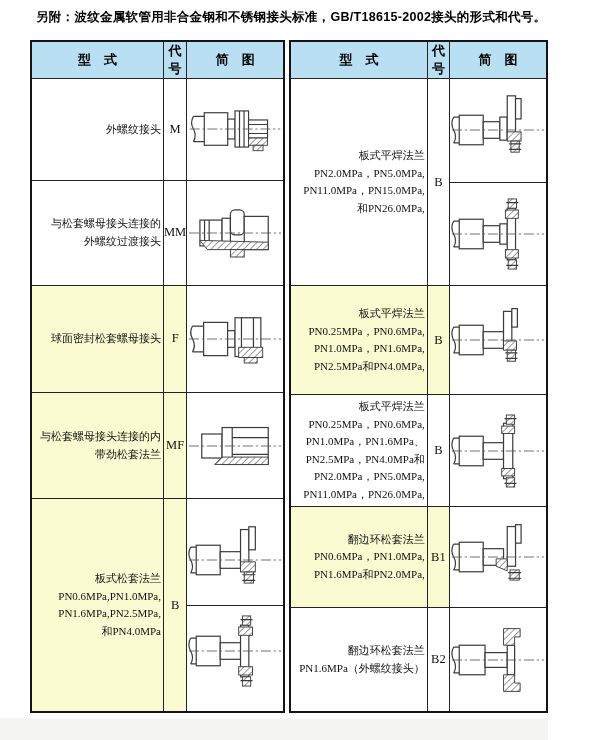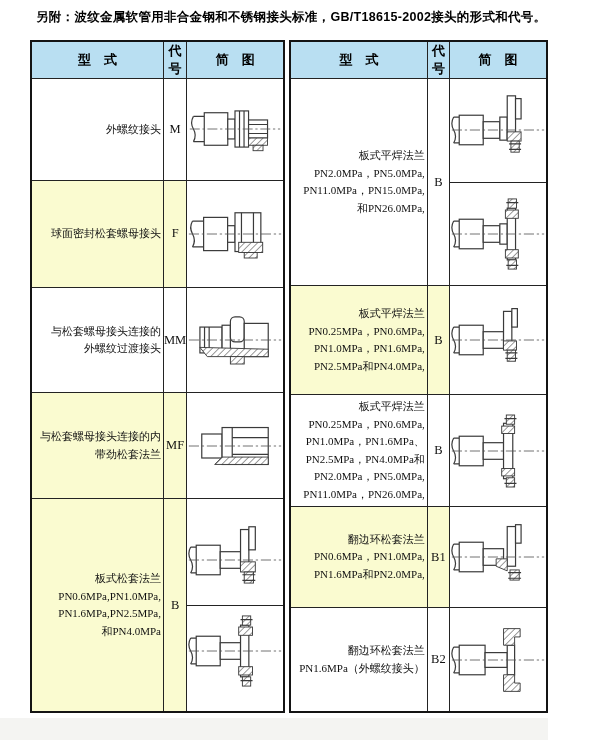--- a/index.html
+++ b/index.html
@@ -73,61 +73,61 @@
                   <path d="M57,22 V62 M62,22 V62" fill="none" stroke="#3a3a3a" stroke-width="1.3"></path>
                   <rect x="67" y="32" width="21" height="20" fill="#fff" stroke="#3a3a3a" stroke-width="1.3"></rect>
                   <path d="M67,37 H88 M67,47 H88" fill="none" stroke="#3a3a3a" stroke-width="1.3"></path>
                   <rect x="67" y="52" width="21" height="8" fill="url(#hp)" stroke="#3a3a3a" stroke-width="1"></rect>
                   <rect x="72" y="60" width="11" height="6" fill="url(#hp)" stroke="#3a3a3a" stroke-width="1"></rect>
                   <path d="M2,42 H102" fill="none" stroke="#555" stroke-width="0.9" stroke-dasharray="11 3 2.5 3"></path>
                 </svg>
               </div>
             </td>
           </tr>
+          <tr style="height: 89px;">
+            <td class="typetd">
+              <div class="typecell">
+                <div>与松套螺母接头连接的</div>
+                <div>外螺纹过渡接头</div>
+              </div>
+            </td>
+            <td class="codetd">MM</td>
+            <td class="diagtd">
+              <div class="single" style="height: 89px;">
+                <svg viewBox="0 0 104 84" preserveAspectRatio="xMidYMid meet" width="96" height="78">
+                  <rect x="14" y="28" width="24" height="28" fill="#fff" stroke="#3a3a3a" stroke-width="1.3"></rect>
+                  <path d="M19,28 V56 M24,28 V56" fill="none" stroke="#3a3a3a" stroke-width="1.3"></path>
+                  <rect x="38" y="26" width="9" height="32" fill="#fff" stroke="#3a3a3a" stroke-width="1.3"></rect>
+                  <rect x="47" y="17" width="15" height="27" rx="5" fill="#fff" stroke="#3a3a3a" stroke-width="1.3"></rect>
+                  <rect x="62" y="24" width="26" height="36" fill="#fff" stroke="#3a3a3a" stroke-width="1.3"></rect>
+                  <polygon points="14,50 88,52 88,60 22,60" fill="url(#hp)" stroke="#3a3a3a" stroke-width="1"></polygon>
+                  <rect x="47" y="60" width="15" height="8" fill="url(#hp)" stroke="#3a3a3a" stroke-width="1"></rect>
+                  <path d="M2,42 H102" fill="none" stroke="#555" stroke-width="0.9" stroke-dasharray="11 3 2.5 3"></path>
+                </svg>
+              </div>
+            </td>
+          </tr>
           <tr style="height: 91px;">
             <td class="typetd hl">
               <div class="typecell">
                 <div>球面密封松套螺母接头</div>
               </div>
             </td>
             <td class="codetd hl">F</td>
             <td class="diagtd">
               <div class="single" style="height: 91px;">
                 <svg viewBox="0 0 104 84" preserveAspectRatio="xMidYMid meet" width="96" height="78">
                   <path d="M6,28 H18 M6,56 H18" fill="none" stroke="#3a3a3a" stroke-width="1.3"></path>
                   <path d="M6,28 q-4,7 0,14 q4,7 0,14" fill="none" stroke="#3a3a3a" stroke-width="1.3"></path>
                   <rect x="18" y="24" width="26" height="36" fill="#fff" stroke="#3a3a3a" stroke-width="1.3"></rect>
                   <rect x="44" y="33" width="8" height="18" fill="#fff" stroke="#3a3a3a" stroke-width="1.3"></rect>
                   <rect x="52" y="19" width="28" height="42" fill="#fff" stroke="#3a3a3a" stroke-width="1.3"></rect>
                   <path d="M59,19 V61 M72,19 V61" fill="none" stroke="#3a3a3a" stroke-width="1.3"></path>
                   <rect x="56" y="51" width="26" height="11" fill="url(#hp)" stroke="#3a3a3a" stroke-width="1"></rect>
                   <rect x="62" y="62" width="14" height="6" fill="url(#hp)" stroke="#3a3a3a" stroke-width="1"></rect>
-                  <path d="M2,42 H102" fill="none" stroke="#555" stroke-width="0.9" stroke-dasharray="11 3 2.5 3"></path>
-                </svg>
-              </div>
-            </td>
-          </tr>
-          <tr style="height: 89px;">
-            <td class="typetd">
-              <div class="typecell">
-                <div>与松套螺母接头连接的</div>
-                <div>外螺纹过渡接头</div>
-              </div>
-            </td>
-            <td class="codetd">MM</td>
-            <td class="diagtd">
-              <div class="single" style="height: 89px;">
-                <svg viewBox="0 0 104 84" preserveAspectRatio="xMidYMid meet" width="96" height="78">
-                  <rect x="14" y="28" width="24" height="28" fill="#fff" stroke="#3a3a3a" stroke-width="1.3"></rect>
-                  <path d="M19,28 V56 M24,28 V56" fill="none" stroke="#3a3a3a" stroke-width="1.3"></path>
-                  <rect x="38" y="26" width="9" height="32" fill="#fff" stroke="#3a3a3a" stroke-width="1.3"></rect>
-                  <rect x="47" y="17" width="15" height="27" rx="5" fill="#fff" stroke="#3a3a3a" stroke-width="1.3"></rect>
-                  <rect x="62" y="24" width="26" height="36" fill="#fff" stroke="#3a3a3a" stroke-width="1.3"></rect>
-                  <polygon points="14,50 88,52 88,60 22,60" fill="url(#hp)" stroke="#3a3a3a" stroke-width="1"></polygon>
-                  <rect x="47" y="60" width="15" height="8" fill="url(#hp)" stroke="#3a3a3a" stroke-width="1"></rect>
                   <path d="M2,42 H102" fill="none" stroke="#555" stroke-width="0.9" stroke-dasharray="11 3 2.5 3"></path>
                 </svg>
               </div>
             </td>
           </tr>
           <tr style="height: 90px; margin-left: 12px;">
             <td class="typetd hl">
               <div class="typecell">
                 <div>与松套螺母接头连接的内</div>
                 <div>带劲松套法兰</div>

